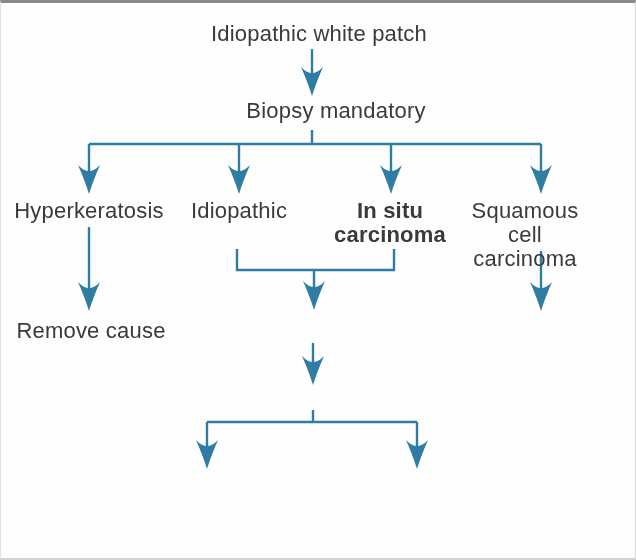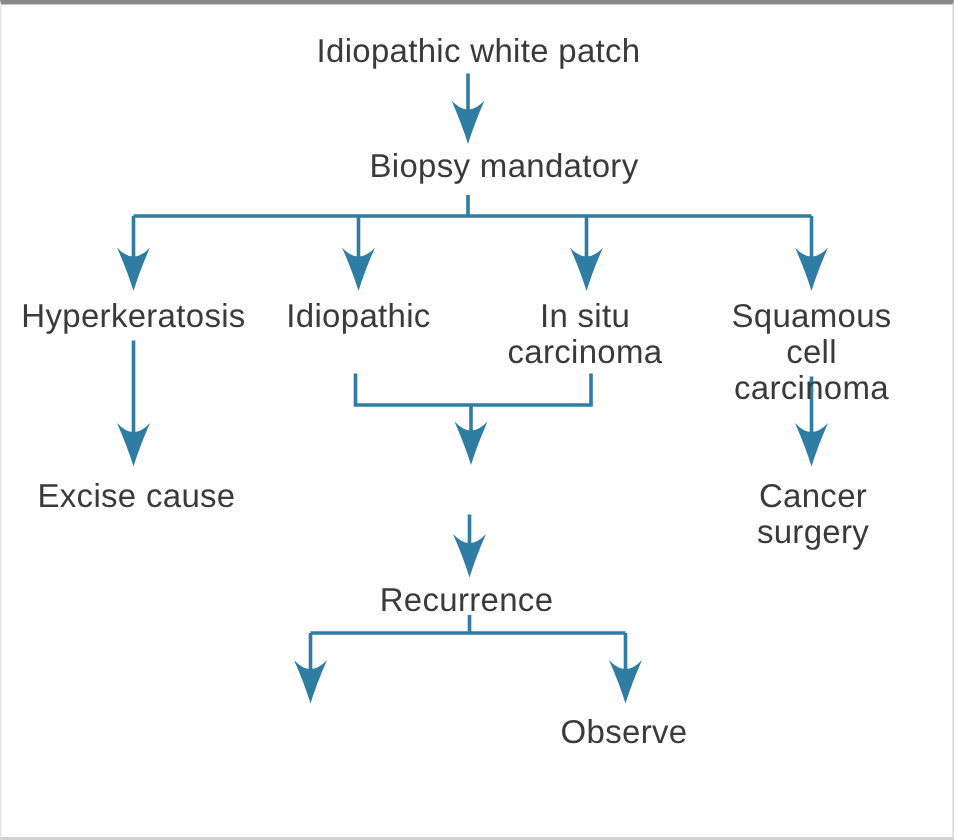--- a/index.html
+++ b/index.html
@@ -33,22 +33,22 @@
     font-size: 22px;
     line-height: 24px;
     color: #3a3a3a;
     white-space: pre-line;
     letter-spacing: 0.2px;
   }
   .n-idiopathic     { left: 318px; top: 19px;  }
   .n-biopsy         { left: 319px; top: 96px; margin-left: 16px; }
   .n-hyperkeratosis { left: 88px;  top: 196px; }
   .n-dysplasia      { left: 238px; top: 196px; }
-  .n-insitu         { left: 389px; top: 196px; }
-  .n-scc            { left: 540px; top: 196px; text-align: center; }
+  .n-insitu         { left: 389px; top: 196px; font-weight: bold; }
+  .n-scc            { left: 524px; top: 196px; text-align: center; }
   .n-remove         { left: 90px;  top: 316px; }
   .n-excise         { left: 317px; top: 314px; }
   .n-cancer         { left: 541px; top: 316px; }
   .n-recurrence     { left: 310px; top: 385px; }
   .n-reexcise       { left: 208px; top: 473px; }
   .n-observe        { left: 415px; top: 473px; }
 </style>
 </head>
 <body>
 
@@ -87,18 +87,15 @@
   </svg>
 
   <div class="node n-idiopathic">Idiopathic white patch</div>
   <div class="node n-biopsy">Biopsy mandatory</div>
   <div class="node n-hyperkeratosis">Hyperkeratosis</div>
   <div class="node n-dysplasia">Idiopathic</div>
   <div class="node n-insitu">In situ
 carcinoma</div>
   <div class="node n-scc">Squamous cell
 carcinoma</div>
-  <div class="node n-remove">Excise cause</div>
-  <div class="node n-cancer">Cancer surgery</div>
-  <div class="node n-recurrence">Recurrence</div>
-  <div class="node n-observe">Observe</div>
+  <div class="node n-remove">Remove cause</div>
 
 </div>
 
 </body></html>

